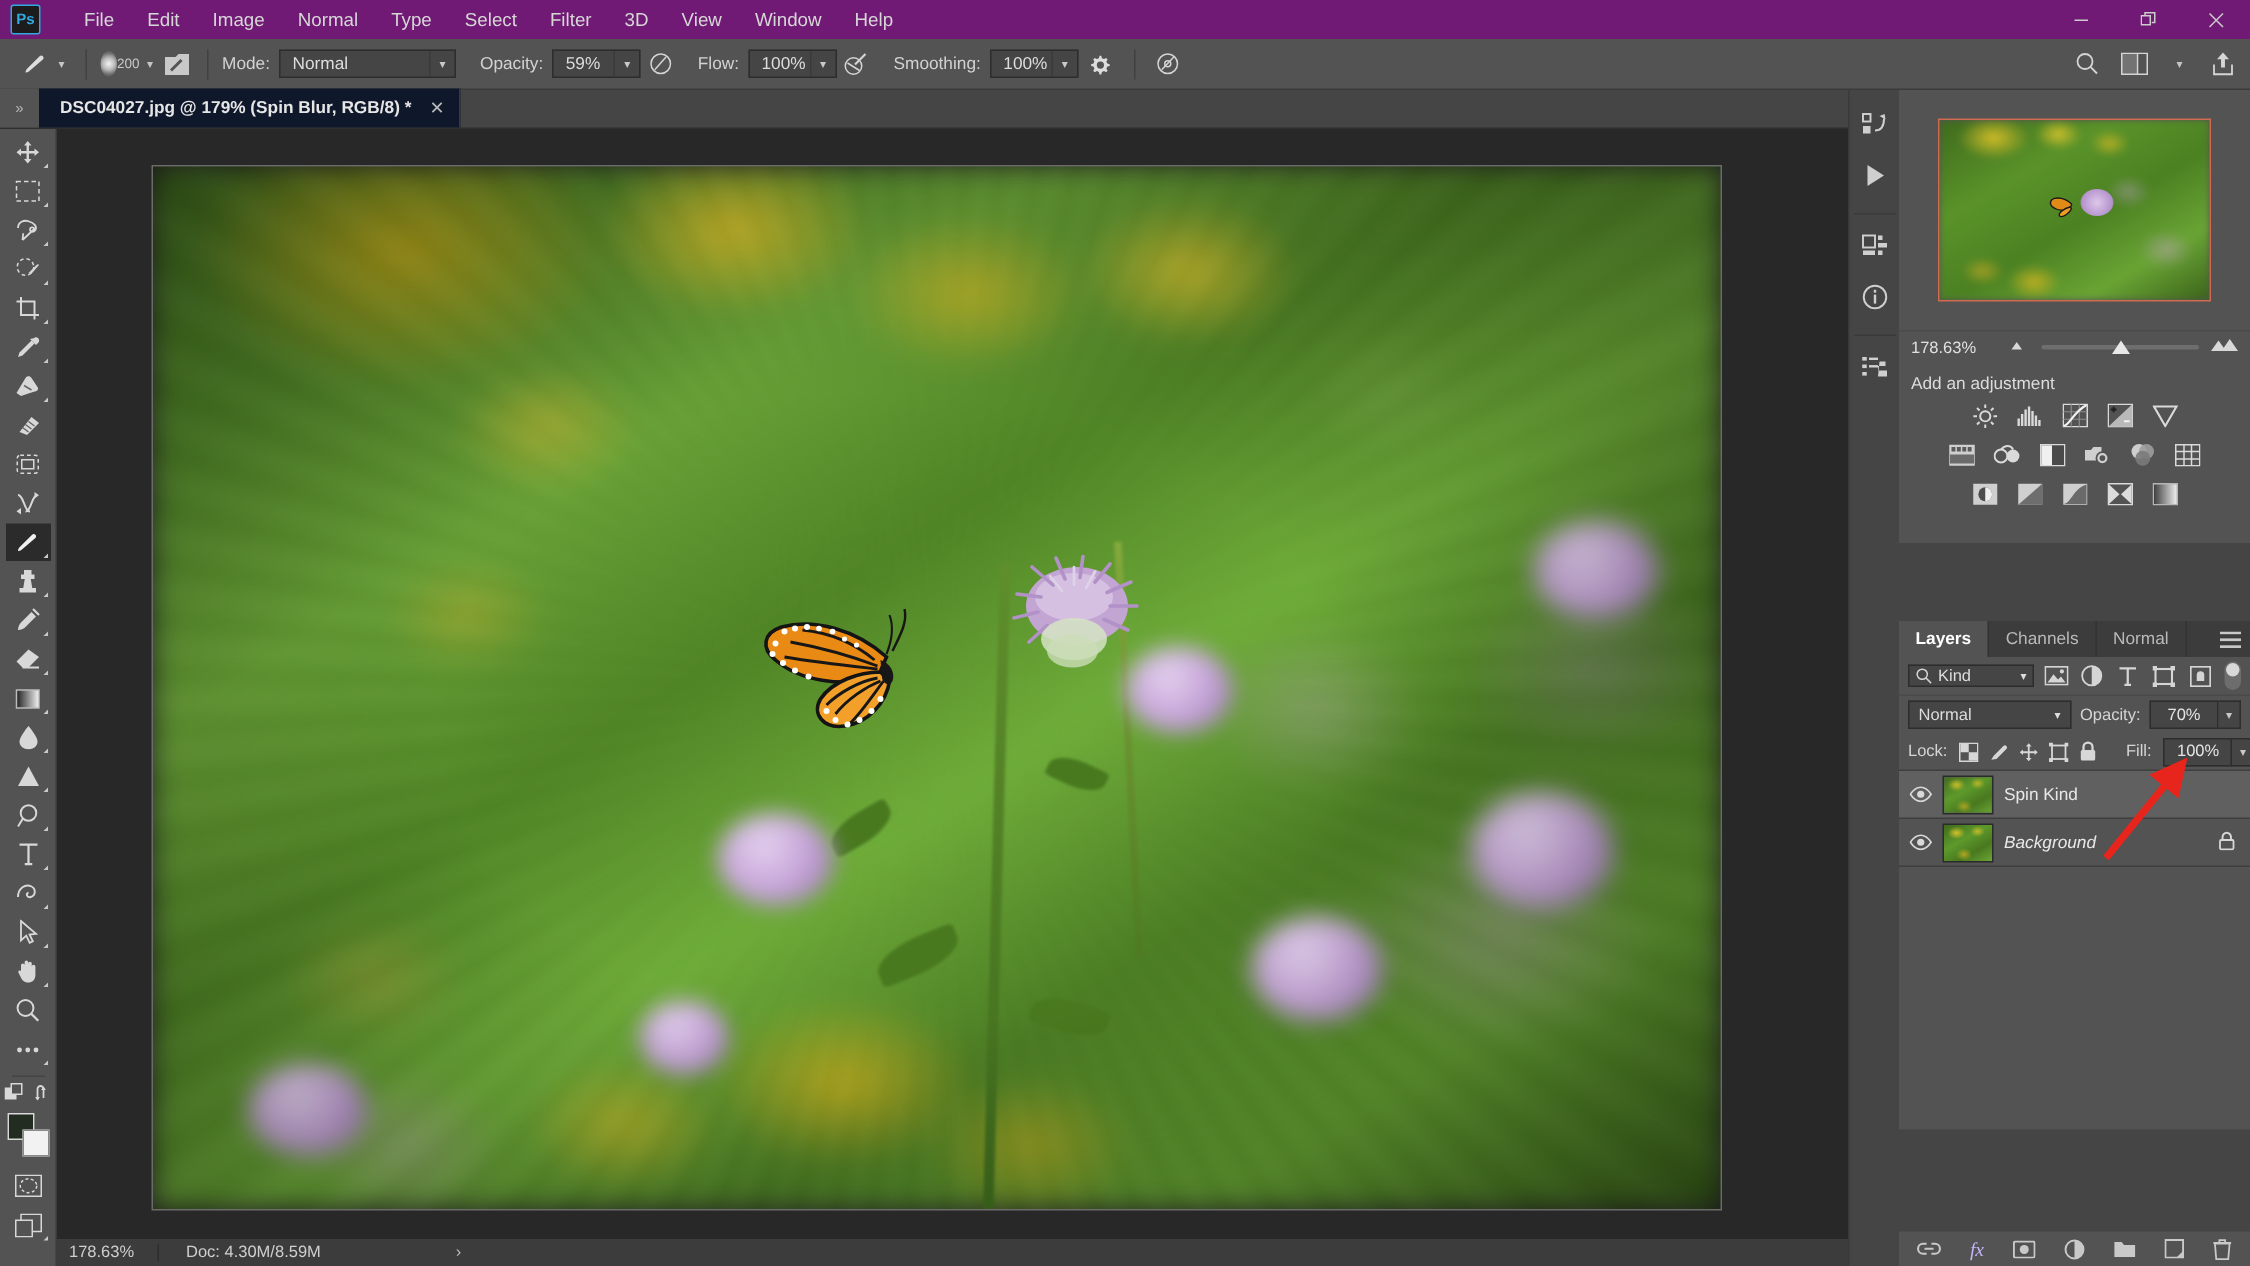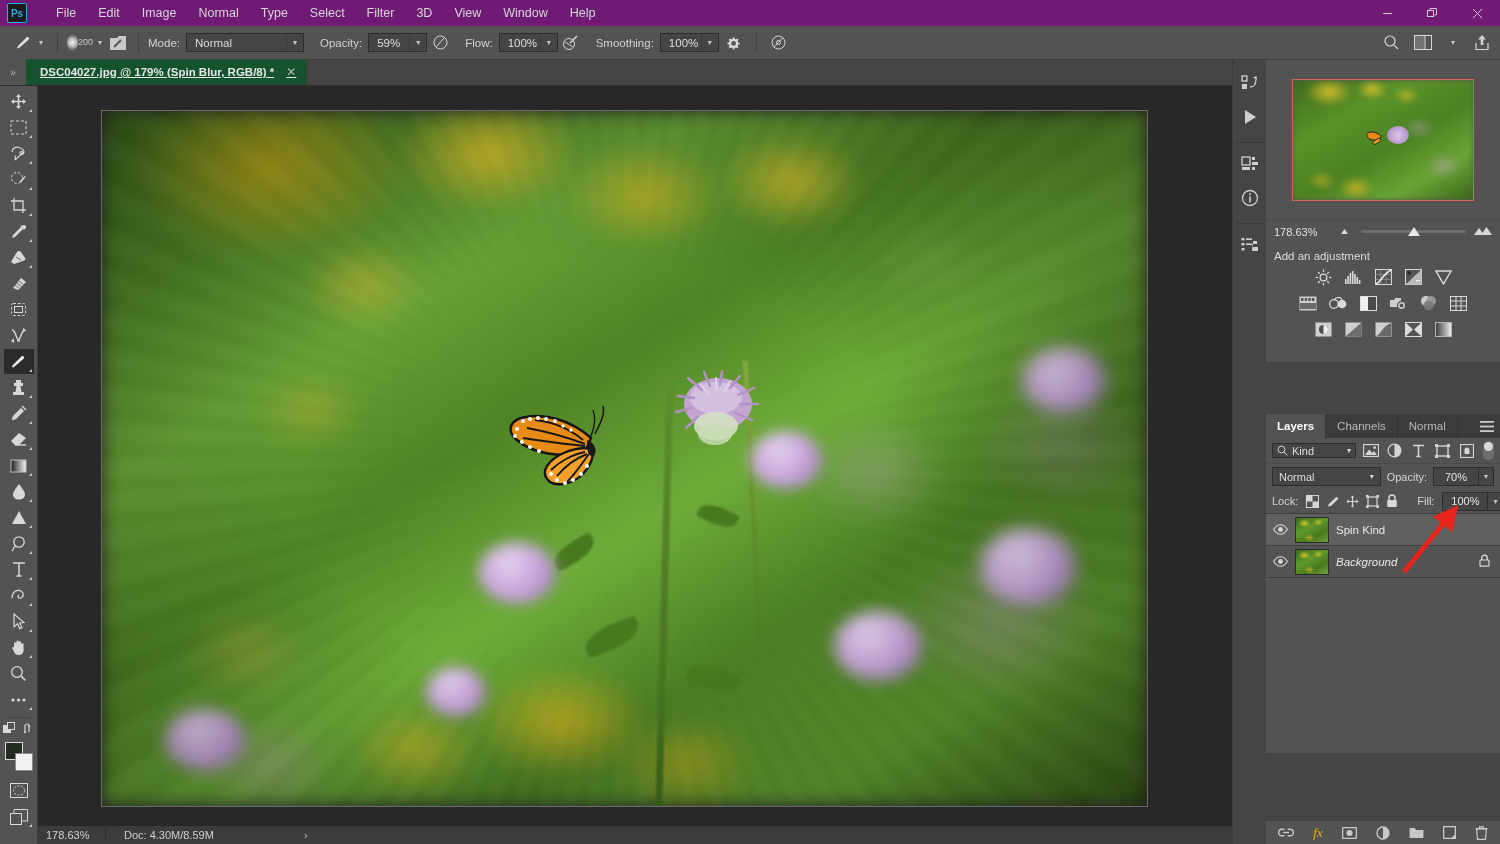--- a/index.html
+++ b/index.html
@@ -66,23 +66,23 @@
   .tabbar{
     position:absolute; left:0; top:60px; width:1500px; height:26px;
     background:#454545; border-bottom:1px solid #2e2e2e;
     display:flex; align-items:flex-end;
   }
   .collapse-arrows{
     width:26px; height:26px; display:flex; align-items:center; justify-content:center;
     color:#b5b5b5; font-size:10px; background:#535353;
   }
   .doc-tab{
-    height:26px; background:#14532d; display:flex; align-items:center;
+    height:26px; background:#0f172a; display:flex; align-items:center;
     padding:0 10px 0 14px; font-size:11.5px; color:#e6e6e6;
-    border-right:1px solid #3a3a3a; font-weight:bold;text-decoration:underline;
+    border-right:1px solid #3a3a3a; font-weight:bold;
   }
   .doc-tab .x{ margin-left:12px; font-size:12px; color:#b8b8b8; font-weight:normal; }
 
   
   .toolbar{
     position:absolute; left:0; top:86px; width:38px; height:758px;
     background:#535353; border-right:1px solid #3b3b3b;
     display:flex; flex-direction:column; align-items:center; padding-top:3px;
   }
   .tool{
@@ -286,21 +286,21 @@
   }
   .lname{ font-size:11.5px; color:#e8e8e8; flex:1; }
   .lname.italic{ font-style:italic; }
   .lock-badge{ color:#d8d8d8; margin-right:4px; }
   .layers-spacer{ height:175px; }
   .layers-foot{
     position:absolute; left:0; bottom:0; width:234px; height:24px; background:#535353;
     display:flex; align-items:center; justify-content:center; gap:19px;
     border-top:1px solid #454545;
   }
-  .foot-ico{ color:#eab308; display:flex; align-items:center; justify-content:center; }
+  .foot-ico{ color:#c4b5fd; display:flex; align-items:center; justify-content:center; }
 
   
   .annot{ position:absolute; left:0; top:0; width:1500px; height:844px; pointer-events:none; }
 </style>
 </head>
 <body>
 
 <div class="app">
 
   <div class="titlebar">

